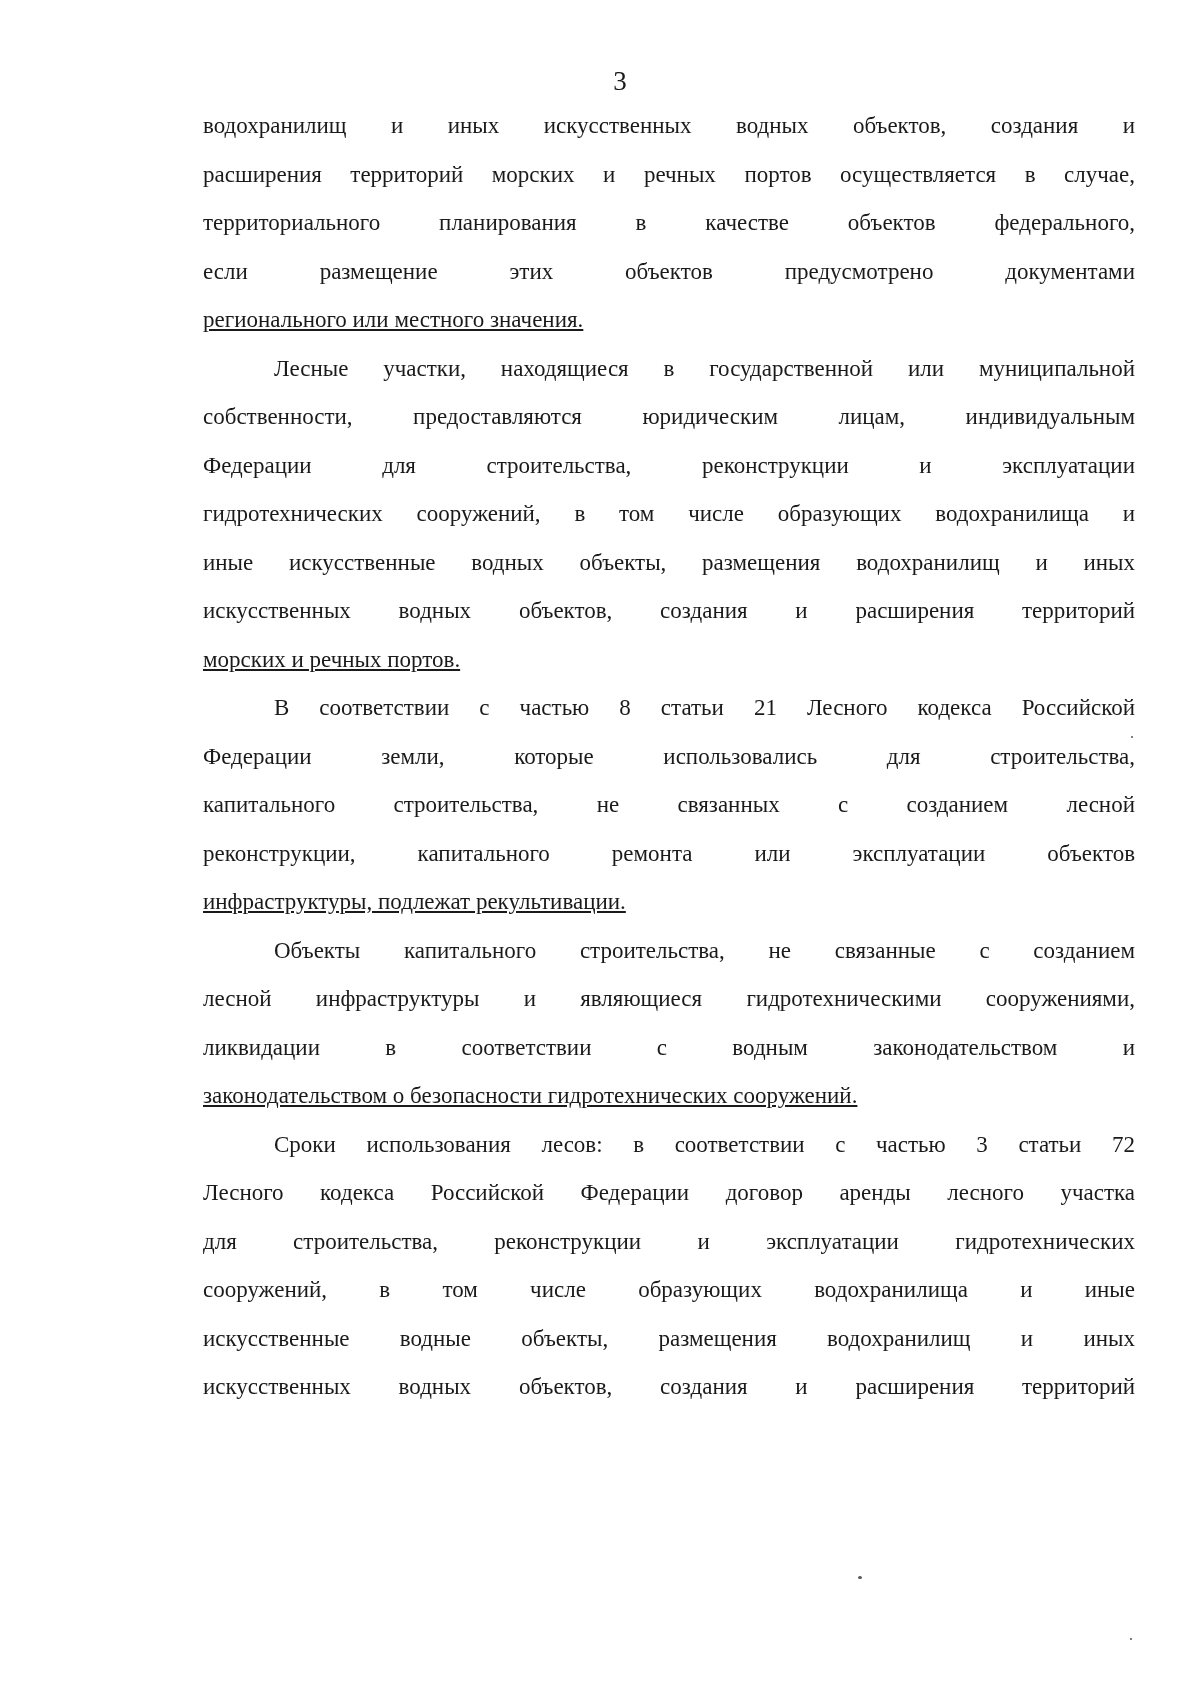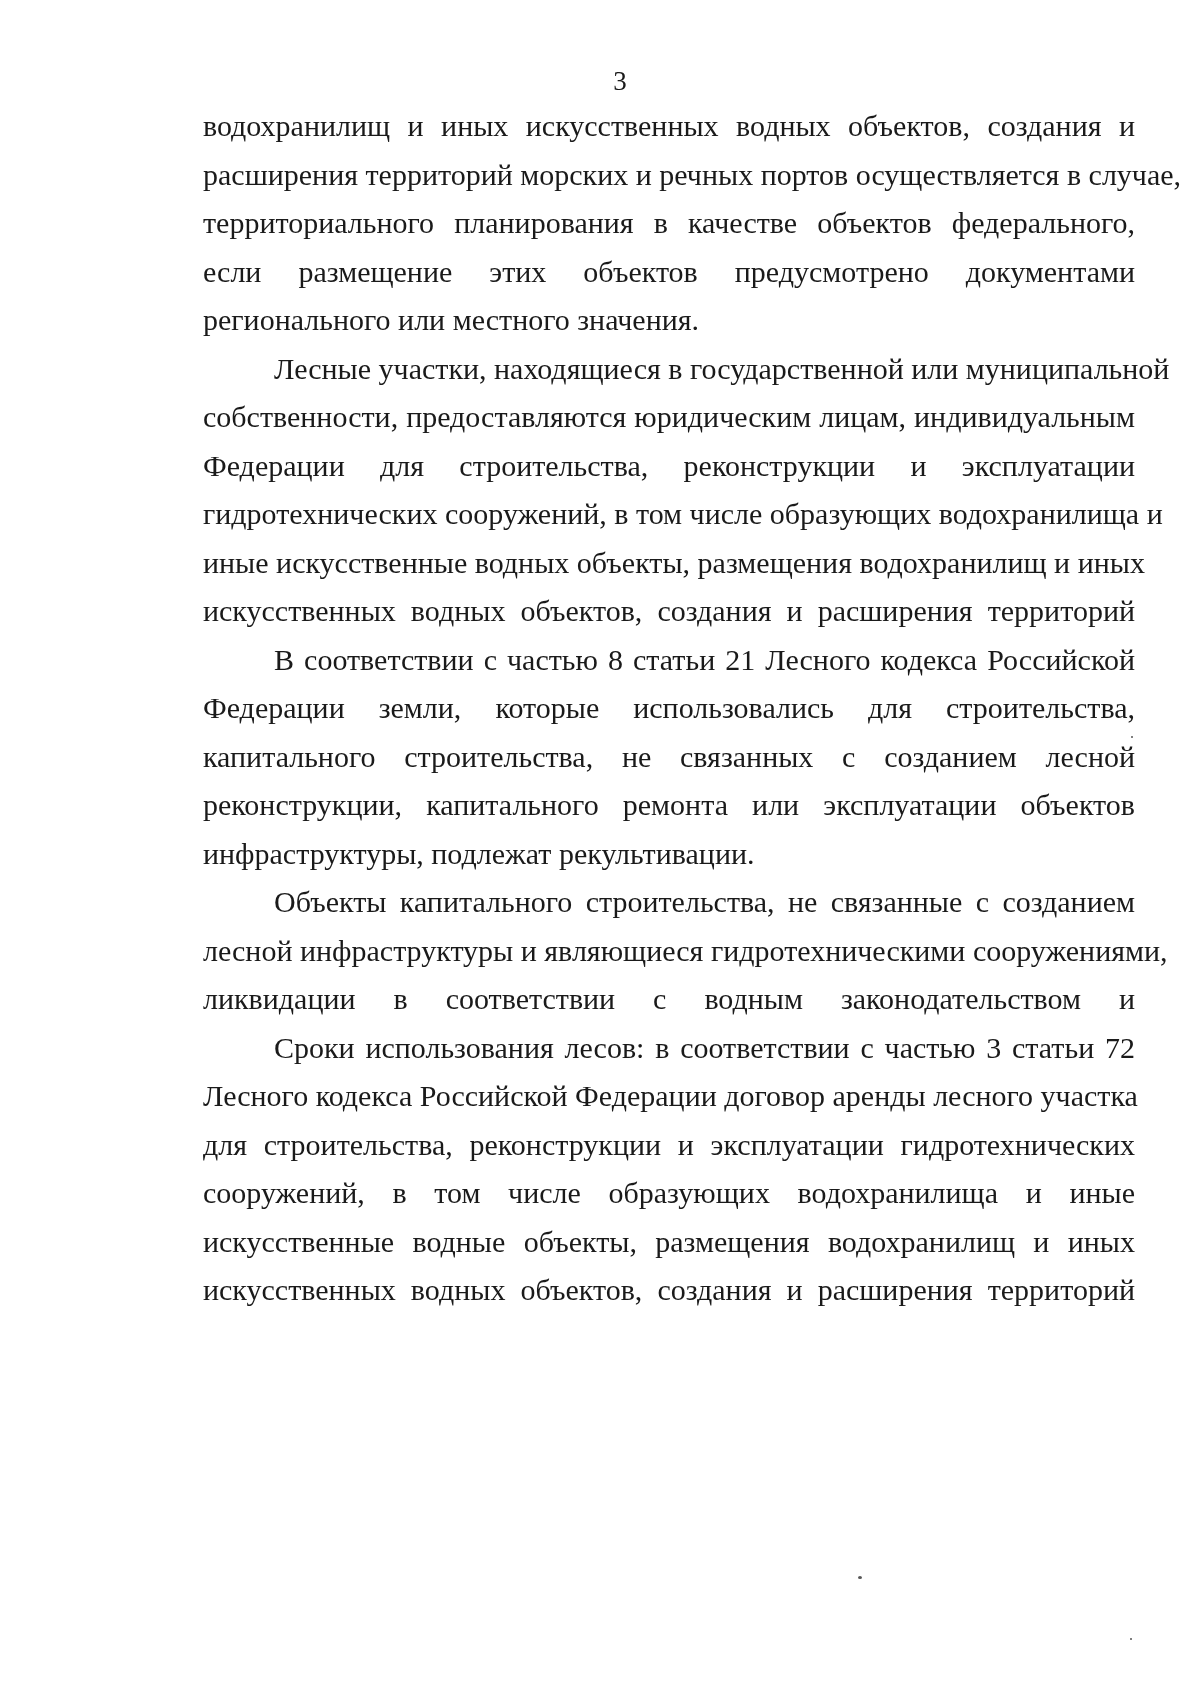--- a/index.html
+++ b/index.html
@@ -10,24 +10,24 @@
       font-family: "Liberation Serif", "DejaVu Serif", serif;
     }
     .page-number {
       position: absolute; top: 66px; left: 0; width: 1240px;
       text-align: center; font-size: 27px; line-height: 30px;
     }
     .body-text {
       position: absolute; left: 203px; top: 102px; width: 932px;
     }
     .line {
-      display: block; font-size: 30px; line-height: 48.5px; height: 48.5px;
+      display: block; font-size: 23px; line-height: 48.5px; height: 48.5px;
       white-space: nowrap; text-align: justify; text-align-last: justify;
     }
-    .line.last { text-align-last: left; }
+    .line.last { text-align-last: left; text-decoration: underline; }
     .line.indent { padding-left: 71px; }
     .speck { position: absolute; background: #555; border-radius: 50%; }
   </style>
 </head>
 <body>
 
 <div class="page">
   <div class="page-number">3</div>
 
   <div class="body-text">
@@ -40,34 +40,36 @@
       <span class="line last">регионального или местного значения.</span>
     </div>
 
     <div class="paragraph">
       <span class="line indent">Лесные участки, находящиеся в государственной или муниципальной</span>
       <span class="line">собственности, предоставляются юридическим лицам, индивидуальным</span>
       <span class="line">Федерации для строительства, реконструкции и эксплуатации</span>
       <span class="line">гидротехнических сооружений, в том числе образующих водохранилища и</span>
       <span class="line">иные искусственные водных объекты, размещения водохранилищ и иных</span>
       <span class="line">искусственных водных объектов, создания и расширения территорий</span>
+      <span class="line last">морских и речных портов.</span>
     </div>
 
     <div class="paragraph">
       <span class="line indent">В соответствии с частью 8 статьи 21 Лесного кодекса Российской</span>
       <span class="line">Федерации земли, которые использовались для строительства,</span>
       <span class="line">капитального строительства, не связанных с созданием лесной</span>
       <span class="line">реконструкции, капитального ремонта или эксплуатации объектов</span>
       <span class="line last">инфраструктуры, подлежат рекультивации.</span>
     </div>
 
     <div class="paragraph">
       <span class="line indent">Объекты капитального строительства, не связанные с созданием</span>
       <span class="line">лесной инфраструктуры и являющиеся гидротехническими сооружениями,</span>
       <span class="line">ликвидации в соответствии с водным законодательством и</span>
+      <span class="line last">законодательством о безопасности гидротехнических сооружений.</span>
     </div>
 
     <div class="paragraph">
       <span class="line indent">Сроки использования лесов: в соответствии с частью 3 статьи 72</span>
       <span class="line">Лесного кодекса Российской Федерации договор аренды лесного участка</span>
       <span class="line">для строительства, реконструкции и эксплуатации гидротехнических</span>
       <span class="line">сооружений, в том числе образующих водохранилища и иные</span>
       <span class="line">искусственные водные объекты, размещения водохранилищ и иных</span>
       <span class="line">искусственных водных объектов, создания и расширения территорий</span>
     </div>

